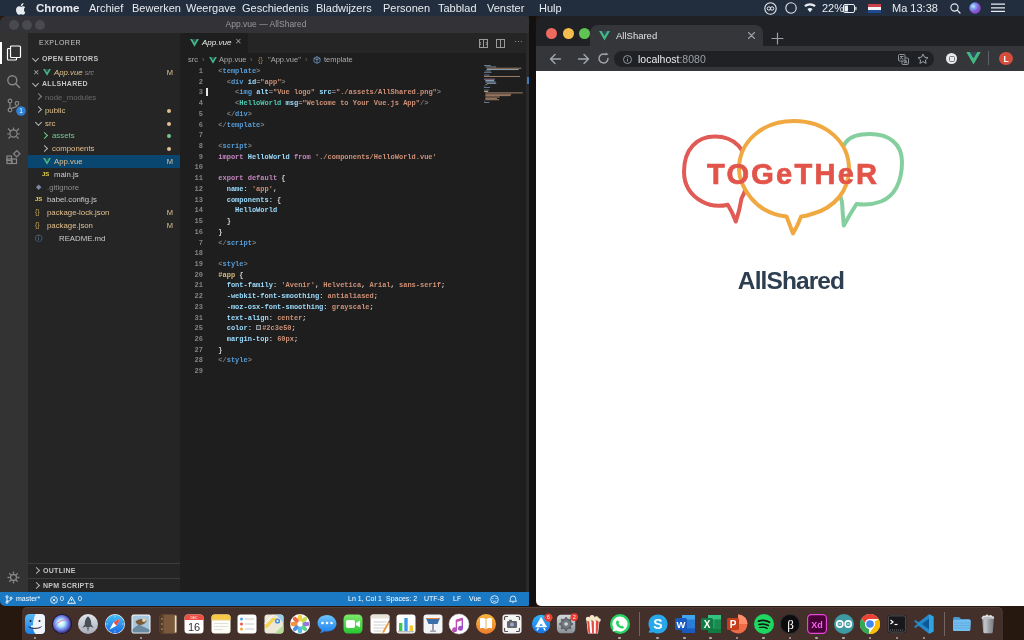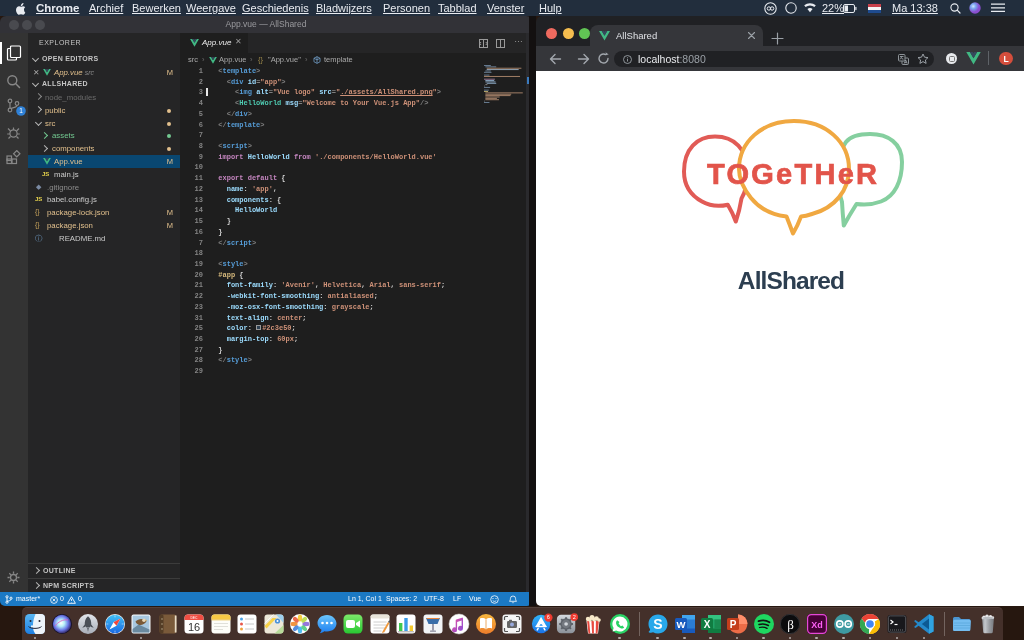--- a/index.html
+++ b/index.html
@@ -2,21 +2,21 @@
 <html><head><meta charset="utf-8">
 <style>
   * { margin:0; padding:0; box-sizing:border-box; }
   html,body { width:1024px; height:640px; overflow:hidden; }
   body { position:relative; background:#26170f; font-family:"Liberation Sans",sans-serif; transform:translateZ(0); }
   .abs { position:absolute; }
   #menubar span, #vs-title .txt, .srow, .cl, #crumbs span, #tabbar span, #c-tab span,
   #omni span, #vs-status span, #c-toolbar > span, #appname, .dk, svg text { transform:translateZ(0); }
   
   #menubar { position:absolute; left:0; top:0; width:1024px; height:16px; background:#222e3d; }
-  #menubar span { position:absolute; top:1.5px; font-size:11px; color:#e8ebf0; white-space:nowrap;text-decoration:underline; }
+  #menubar span { position:absolute; top:1.5px; font-size:11px; color:#e8ebf0; white-space:nowrap; }
   
   #vscode { position:absolute; left:0; top:16px; width:532px; height:590px; background:#1e1e1e; border-radius:6px 6px 5px 5px; overflow:hidden; }
   #vs-title { position:absolute; left:0; top:0; width:532px; height:17px; background:#323237; }
   #vs-title .tl { position:absolute; top:3.5px; width:10px; height:10px; border-radius:50%; background:#494a4f; }
   #vs-title .txt { position:absolute; top:3px; width:100%; text-align:center; font-size:8.5px; color:#9a9a9e; }
   #activity { position:absolute; left:0; top:17px; width:28px; height:559px; background:#333333; }
   #sidebar { position:absolute; left:28px; top:17px; width:152px; height:559px; background:#252526; }
   #editor { position:absolute; left:180px; top:17px; width:352px; height:559px; background:#1e1e1e; }
   #vs-status { position:absolute; left:0; top:576px; width:532px; height:14px; background:#1b79c4; color:#fff; font-size:7px; }
   #vs-status span { position:absolute; top:3.2px; white-space:nowrap; }
@@ -32,21 +32,21 @@
   
   #tabbar { position:absolute; left:0; top:0; width:352px; height:20px; background:#252526; }
   #tab1 { position:absolute; left:0; top:0; width:68px; height:20px; background:#1e1e1e; }
   #crumbs { position:absolute; left:0; top:20px; width:352px; height:13px; font-size:7.5px; color:#a9a9a9; }
   #code { position:absolute; left:0; top:33px; width:352px; height:526px; font-family:"Liberation Mono",monospace; font-size:7px; font-weight:bold; }
   .cl { position:absolute; left:0; width:352px; height:10.72px; white-space:pre; }
   .ln { position:absolute; left:0; width:23px; text-align:right; color:#858585; top:1px; }
   .ct { position:absolute; left:38.3px; top:1px; }
   .p { color:#808080; } .tg { color:#569cd6; } .at { color:#9cdcfe; } .st { color:#ce9178; }
   .kw { color:#c586c0; } .cp { color:#4ec9b0; } .pl { color:#d4d4d4; } .sel { color:#d7ba7d;font-family:Liberation Mono, monospace; }
-  .un { text-decoration:underline; }
+  .un { }
   
   #chrome { position:absolute; left:536px; top:16px; width:488px; height:590px; background:#202124; border-radius:6px 0 0 5px; overflow:hidden; }
   #c-tab { position:absolute; left:54px; top:9px; width:173px; height:21px; background:#35363a; border-radius:8px 8px 0 0; }
   #c-toolbar { position:absolute; left:0; top:30px; width:576px; height:25px; background:#35363a; }
   #omni { position:absolute; left:78px; top:4.5px; width:320px; height:16.5px; background:#202124; border-radius:8.5px; }
   #c-content { position:absolute; left:0; top:55px; width:488px; height:535px; background:#ffffff; }
   .cdot { position:absolute; top:11.5px; width:11px; height:11px; border-radius:50%; }
   
   #dock { position:absolute; left:22px; top:607px; width:981px; height:33px; background:#44302a; border-radius:5px 5px 0 0; border-top:1px solid rgba(255,255,255,0.08); }
   .dk { position:absolute; top:4.5px; width:22px; height:22px; }

